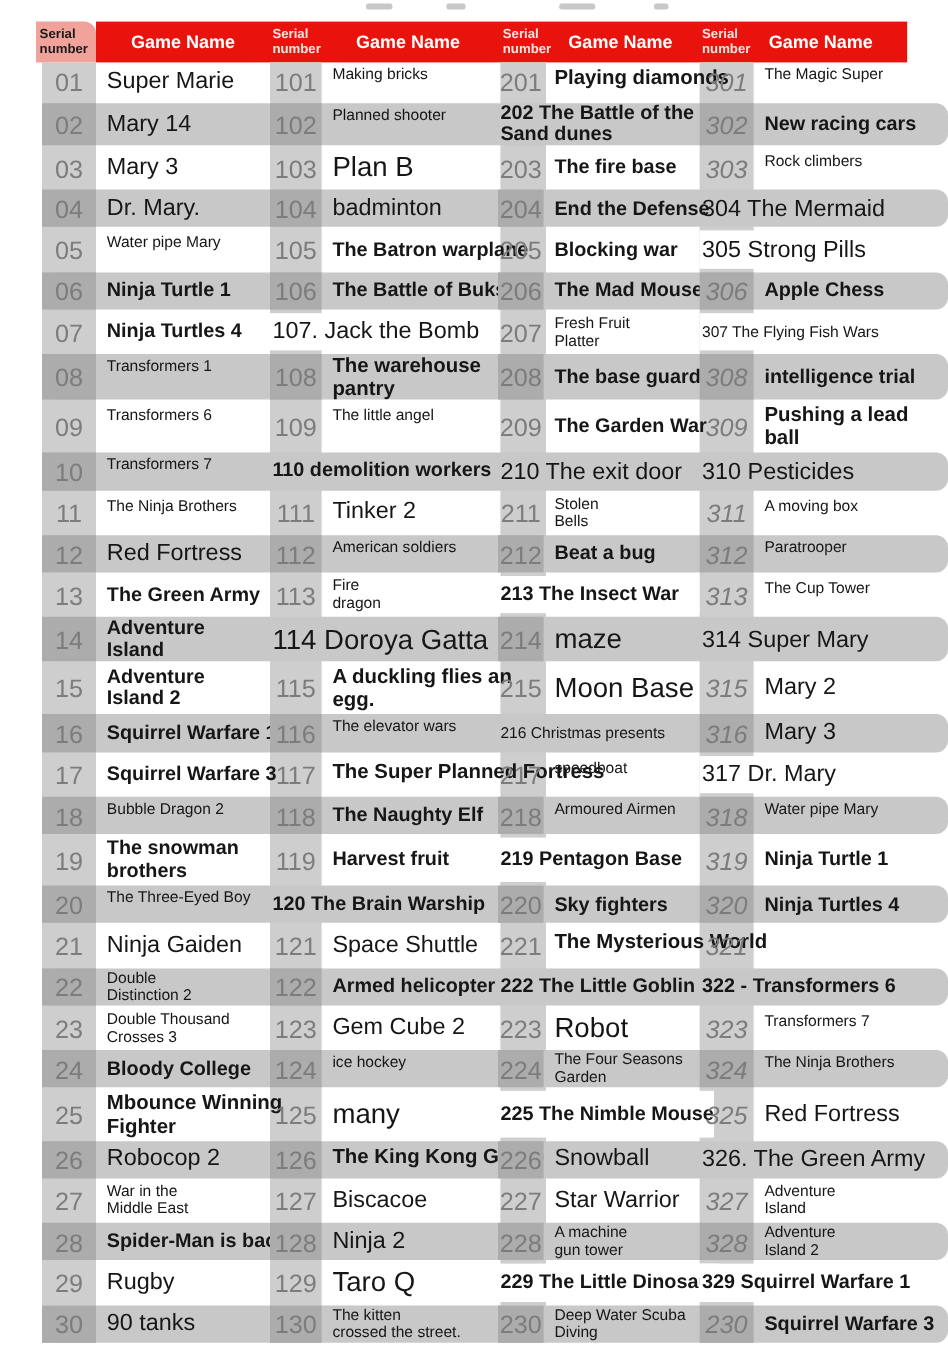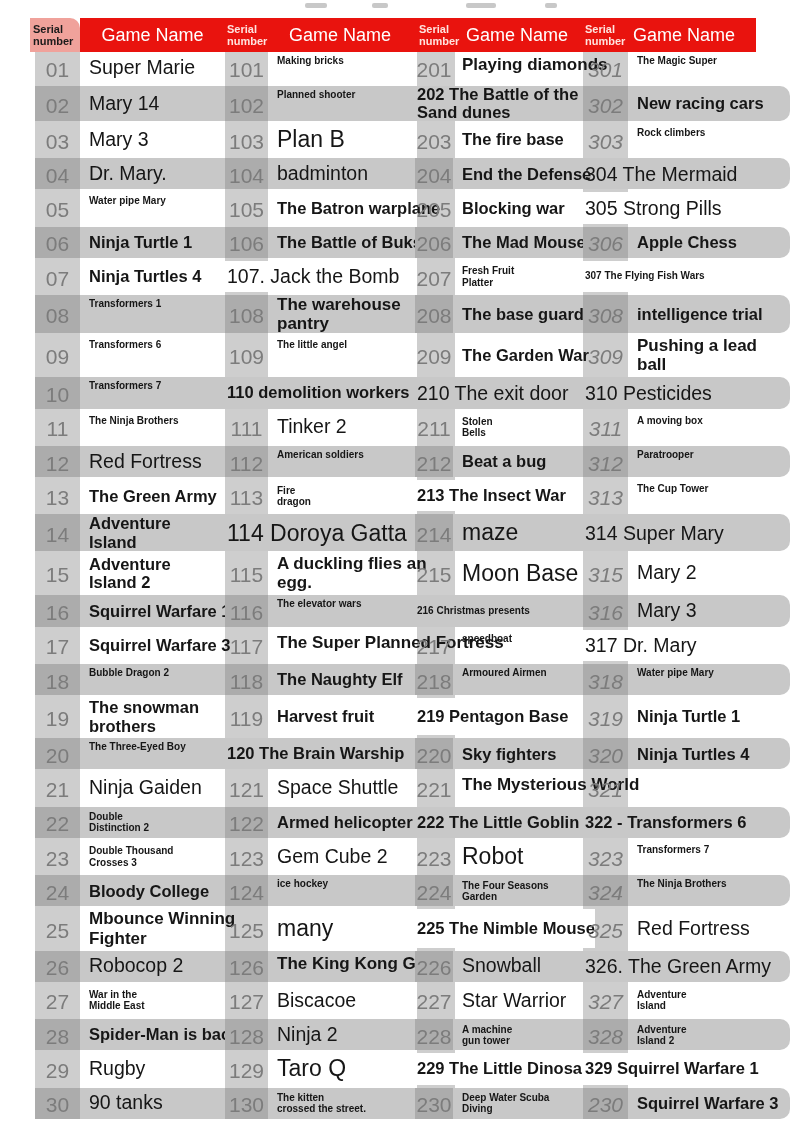--- a/index.html
+++ b/index.html
@@ -22,21 +22,21 @@
     position:absolute;left:30px;width:50px;top:0;height:34px;background:var(--pink);
     border-top-right-radius:10px;display:flex;align-items:center;
   }
   .hdr-pink .lbl{color:#1a1a1a;font-size:11px;font-weight:700;line-height:1.1;white-space:pre-line;padding-left:3px;}
   .hdr-red .slbl{
     position:absolute;top:0;height:34px;display:flex;align-items:center;
     color:#ffe3de;font-size:11px;font-weight:700;line-height:1.1;white-space:pre-line;
   }
   .hdr-red .glbl{
     position:absolute;top:0;height:34px;display:flex;align-items:center;justify-content:center;
-    color:#ffffff;font-size:18px;font-weight:400;white-space:nowrap;
+    color:#ffffff;font-size:15px;font-weight:700;white-space:nowrap;
   }
   
   .grid{
     position:absolute;top:52px;left:0;width:790px;height:1067px;
     display:flex;flex-direction:column;gap:3px;
   }
   .strip{position:absolute;top:0;height:1067px;background:var(--strip);z-index:0;}
   .row{
     position:relative;z-index:1;flex:1;margin-left:35px;width:755px;
     display:grid;grid-template-columns:190px 190px 168px 207px;
@@ -54,21 +54,21 @@
     color:var(--name-text);line-height:1.12;white-space:pre;
   }
   .name.top{align-items:flex-start;padding-top:3px;}
   .merged{
     flex:1;display:flex;align-items:center;padding-left:2px;
     color:var(--name-text);line-height:1.05;white-space:pre;
   }
   .row:not(.alt) .merged{background:#ffffff;}
   .merged.wrap{white-space:normal;}
   .s{font-size:17px;font-weight:700;}
-  .m{font-size:10px;font-weight:700;}
+  .m{font-size:13px;font-weight:400;}
   .l{font-size:16.5px;font-weight:700;}
   .xl{font-size:19.5px;font-weight:400;}
   .xxl{font-size:23px;font-weight:400;}
 </style>
 </head>
 <body>
 
 <div class="artifacts">
   <span style="left:305px;width:22px"></span>
   <span style="left:372px;width:16px"></span>

